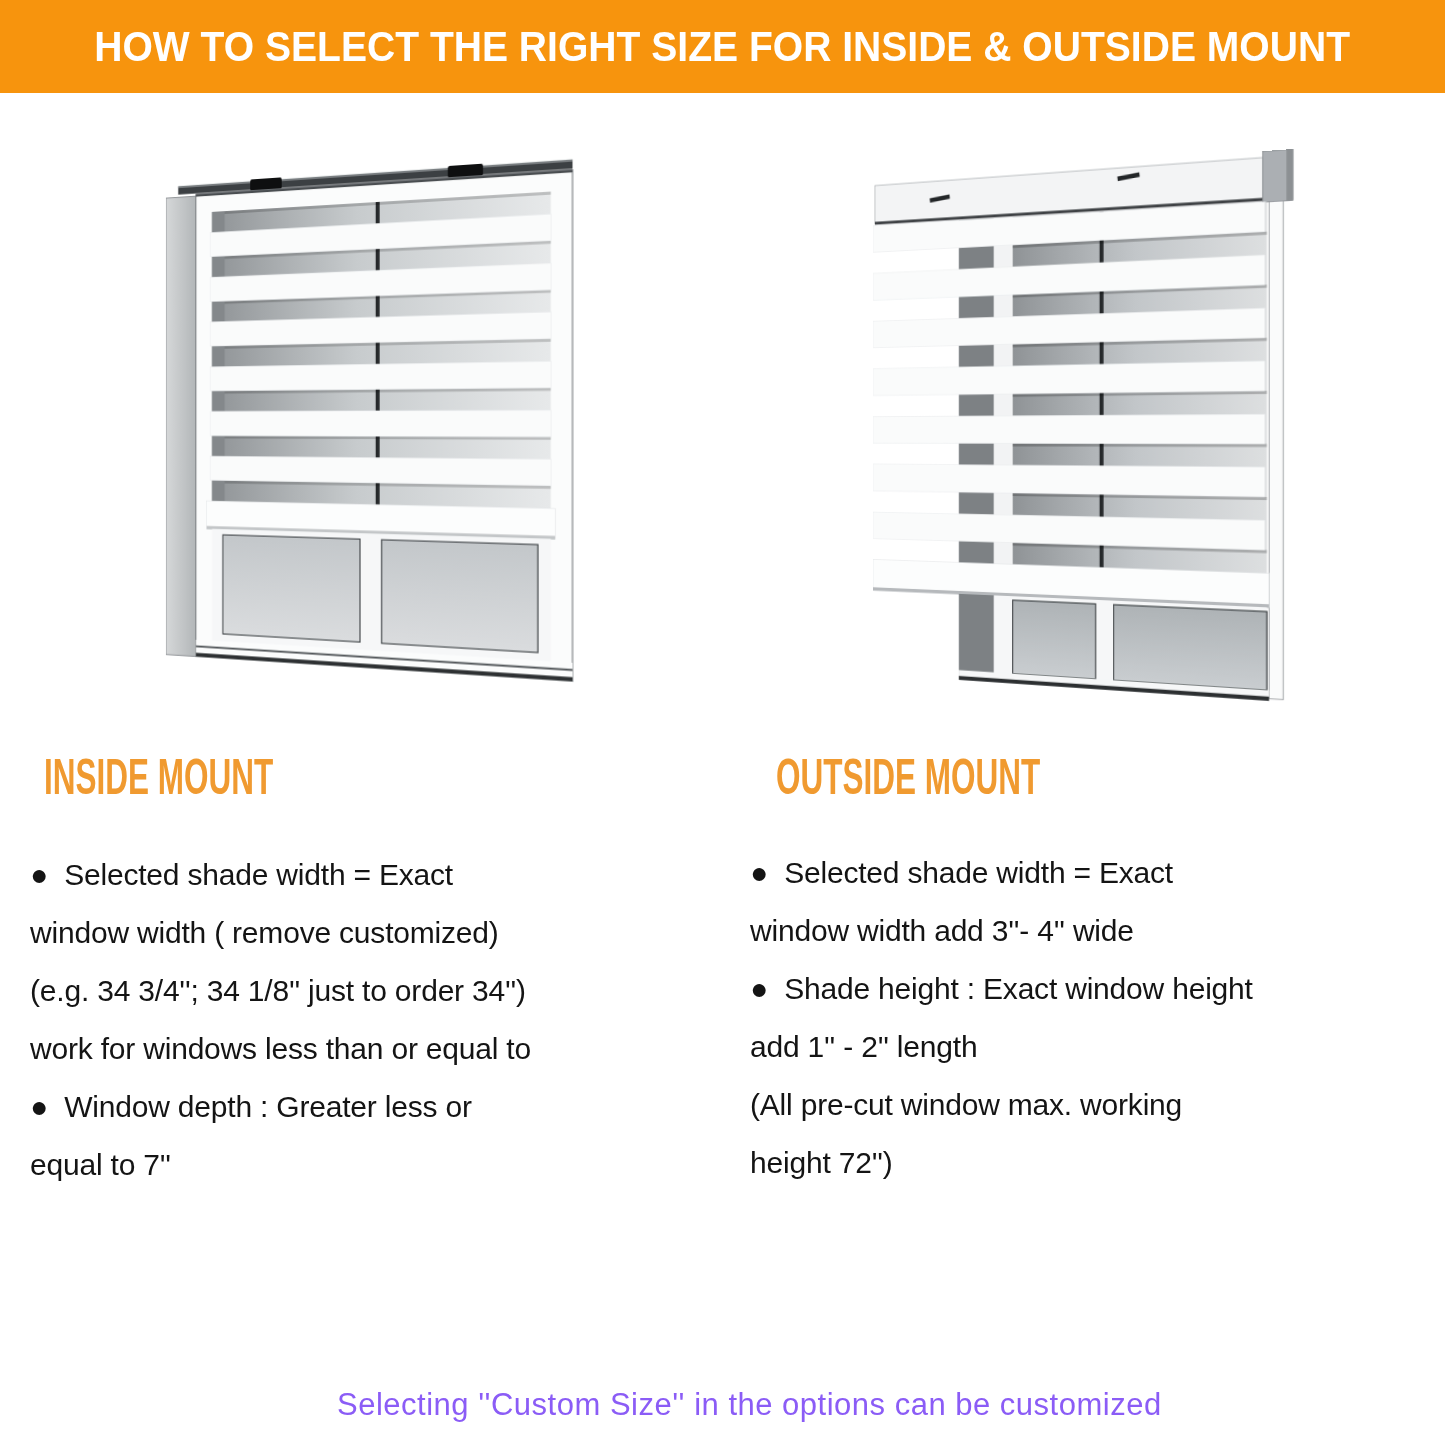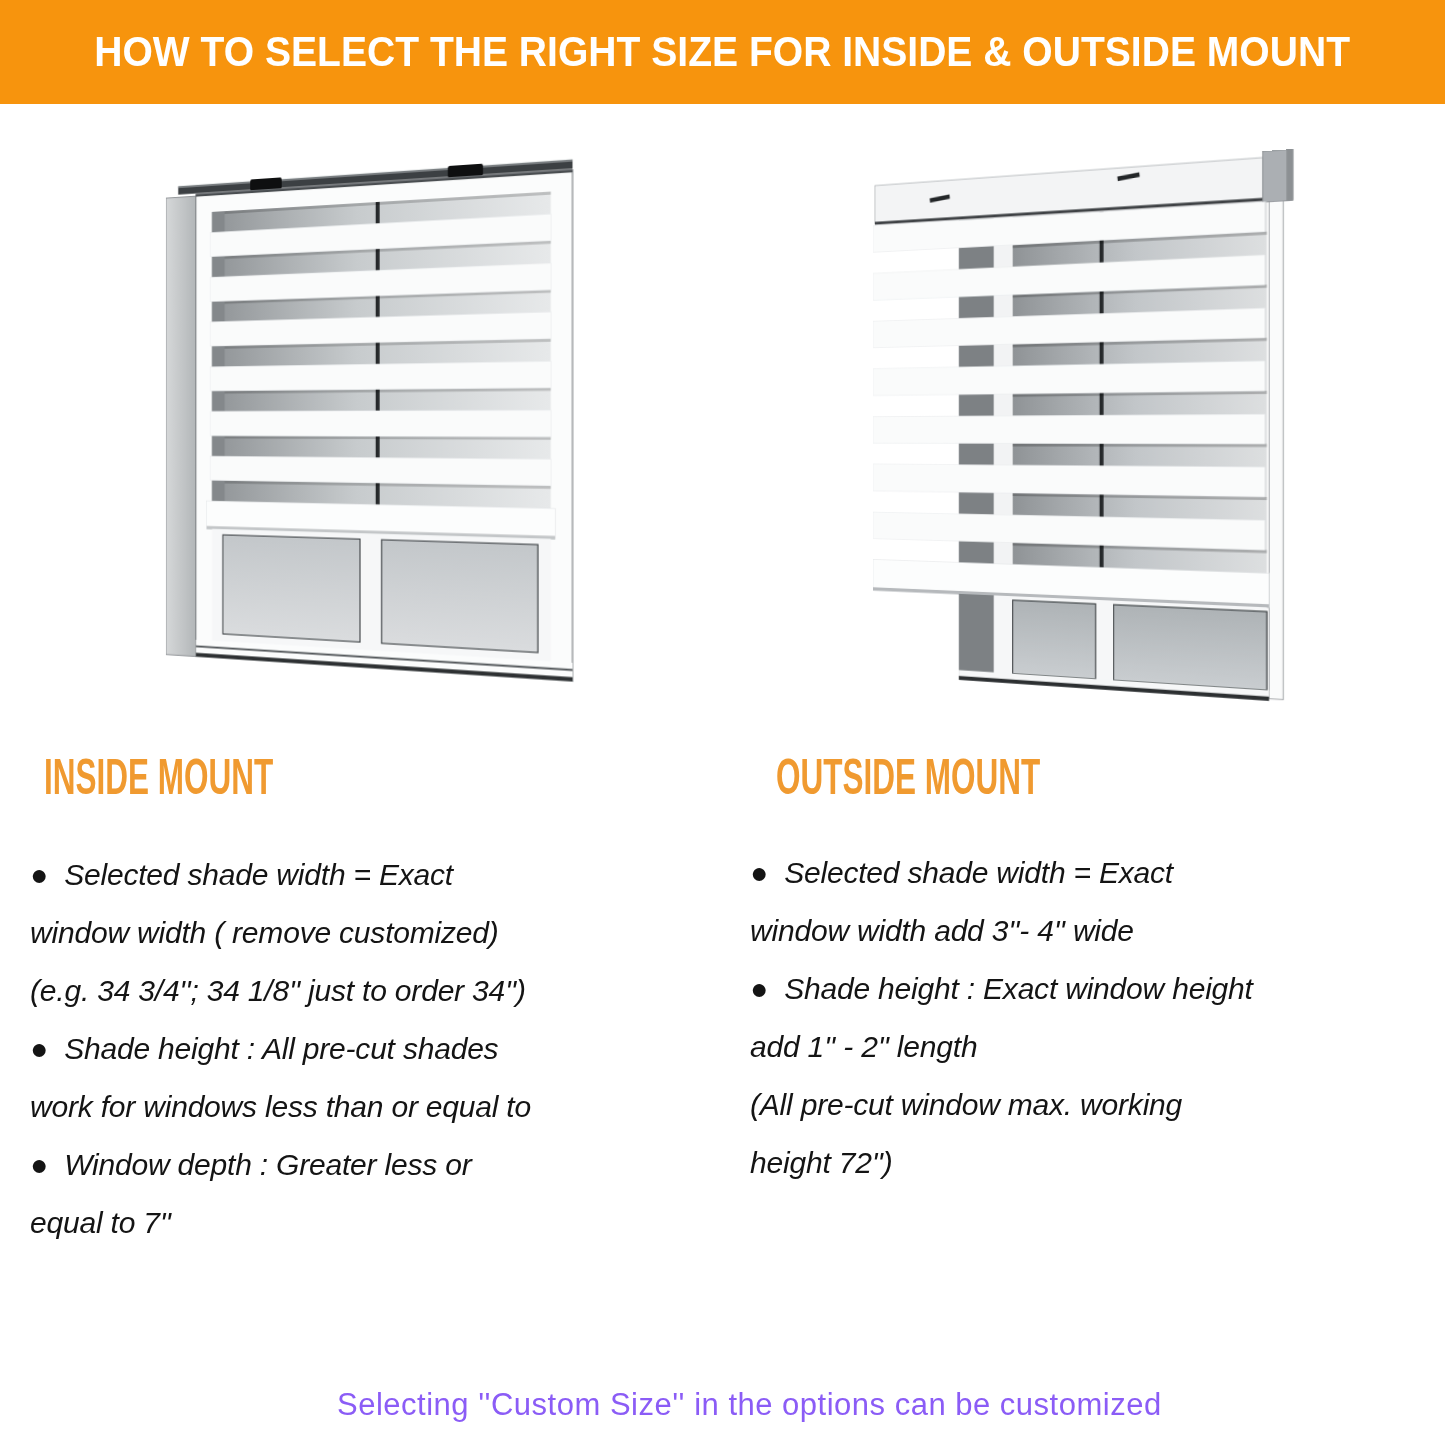--- a/index.html
+++ b/index.html
@@ -1,40 +1,40 @@
 <!DOCTYPE html>
 <html><head>
 <meta charset="utf-8">
 <style>
   html,body{margin:0;padding:0;background:#ffffff;}
   .page{position:relative;width:1445px;height:1432px;background:#ffffff;overflow:hidden;
         font-family:"Liberation Sans", sans-serif;color:#141414;}
 
   
-  .banner{position:absolute;left:0;top:0;width:1445px;height:104px;background:#F7940D;
+  .banner{position:absolute;left:0;top:0;width:1445px;height:93px;background:#F7940D;
           display:flex;align-items:center;justify-content:center;}
   .banner-text{color:#ffffff;font-weight:bold;font-size:42px;letter-spacing:0px;
                transform:scaleX(.93);transform-origin:center;white-space:pre;}
 
   
   .illus{position:absolute;}
   .illus svg{display:block;width:100%;height:100%;}
   .illus-left{left:152px;top:172px;width:416px;height:505px;
               transform:perspective(650px) rotateY(-10deg);}
   .illus-right{left:858px;top:165px;width:436px;height:545px;
                transform:perspective(650px) rotateY(-10deg);}
 
   
   .mount-heading{position:absolute;margin:0;font-size:50px;line-height:50px;font-weight:bold;
                  color:#F09A30;transform:scaleX(.63);transform-origin:left center;white-space:pre;}
   .heading-left{left:44px;top:752px;}
   .heading-right{left:776px;top:752px;}
 
   
-  .lines{position:absolute;font-size:30px;line-height:58px;letter-spacing:-.2px;color:#141414;font-style:italic;}
+  .lines{position:absolute;font-size:30px;line-height:58px;letter-spacing:-.2px;color:#141414;}
   .lines-left{left:30px;top:846px;}
   .lines-right{left:750px;top:844px;}
   .text-line{white-space:pre;}
 
   
   .footnote{position:absolute;left:337px;top:1387px;font-size:31px;line-height:36px;
             letter-spacing:.5px;color:#8b5cf6;white-space:pre;}
 </style>
 </head>
 <body>
@@ -186,21 +186,20 @@
         <rect x="96" y="514" width="312" height="4" fill="#2c2f31"></rect>
       </g>
     </svg>
   </div>
 
   <h2 class="mount-heading heading-left">INSIDE MOUNT</h2>
   <div class="lines lines-left">
     <div class="text-line">●  Selected shade width = Exact</div>
     <div class="text-line">window width ( remove customized)</div>
     <div class="text-line">(e.g. 34 3/4''; 34 1/8'' just to order 34'')</div>
-    <div class="text-line">●  Shade height : All pre-cut shades</div>
     <div class="text-line">work for windows less than or equal to</div>
     <div class="text-line">●  Window depth : Greater less or</div>
     <div class="text-line">equal to 7''</div>
   </div>
 
   <h2 class="mount-heading heading-right">OUTSIDE MOUNT</h2>
   <div class="lines lines-right">
     <div class="text-line">●  Selected shade width = Exact</div>
     <div class="text-line">window width add 3''- 4'' wide</div>
     <div class="text-line">●  Shade height : Exact window height</div>

